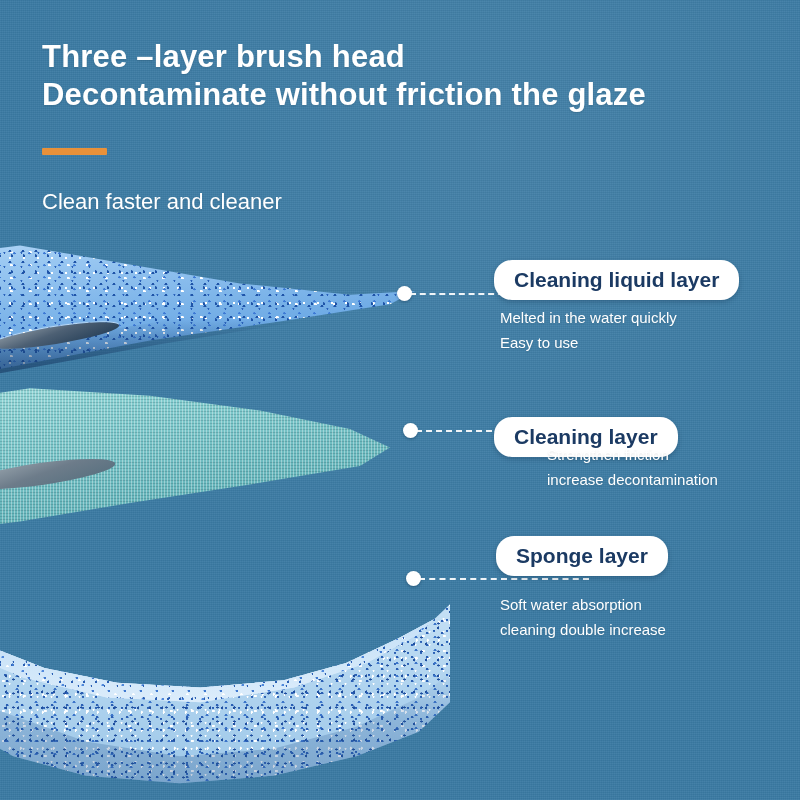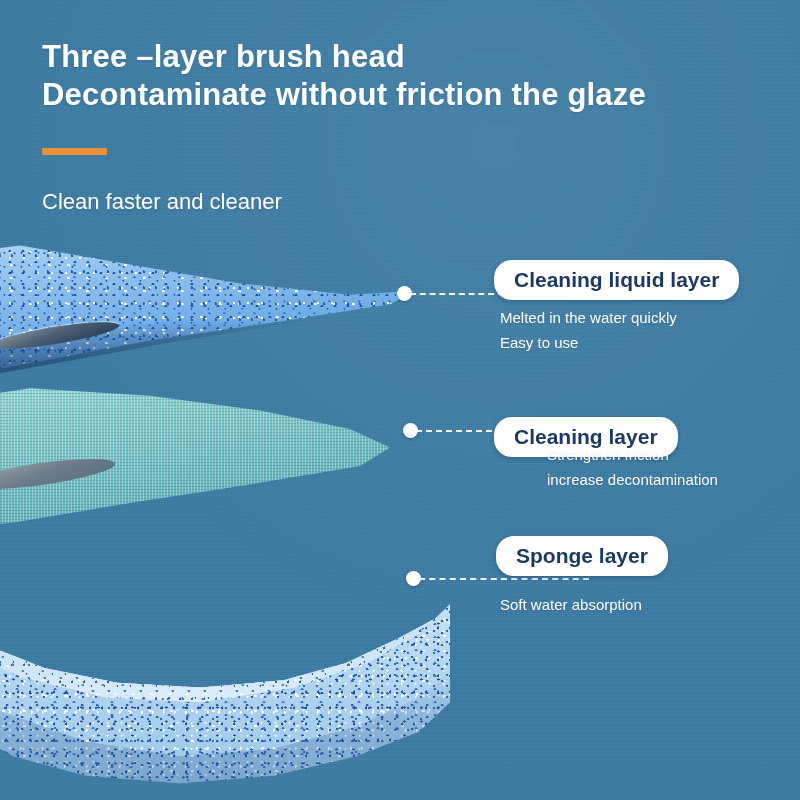--- a/index.html
+++ b/index.html
@@ -280,15 +280,16 @@
   </div>
 
   <div class="leader-dot" style="left:406px; top:571px;"></div>
   <div class="leader-line" style="left:419px; top:578px; width:170px;"></div>
 
   <div class="callout" style="left:496px; top:536px;">
     <div class="callout-pill">Sponge layer</div>
   </div>
   <div class="callout" style="left:500px; top:592px;">
     <div class="callout-desc">Soft water absorption</div>
+    <div class="callout-desc">cleaning double increase</div>
   </div>
 
 </div>
 
 </body></html>

